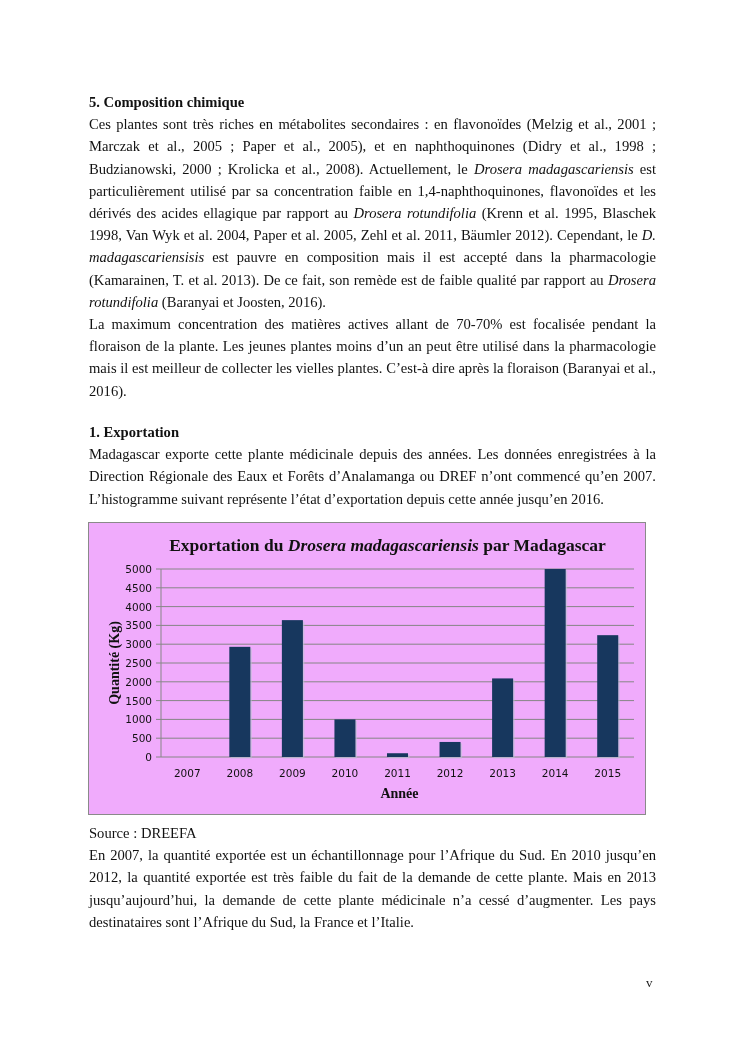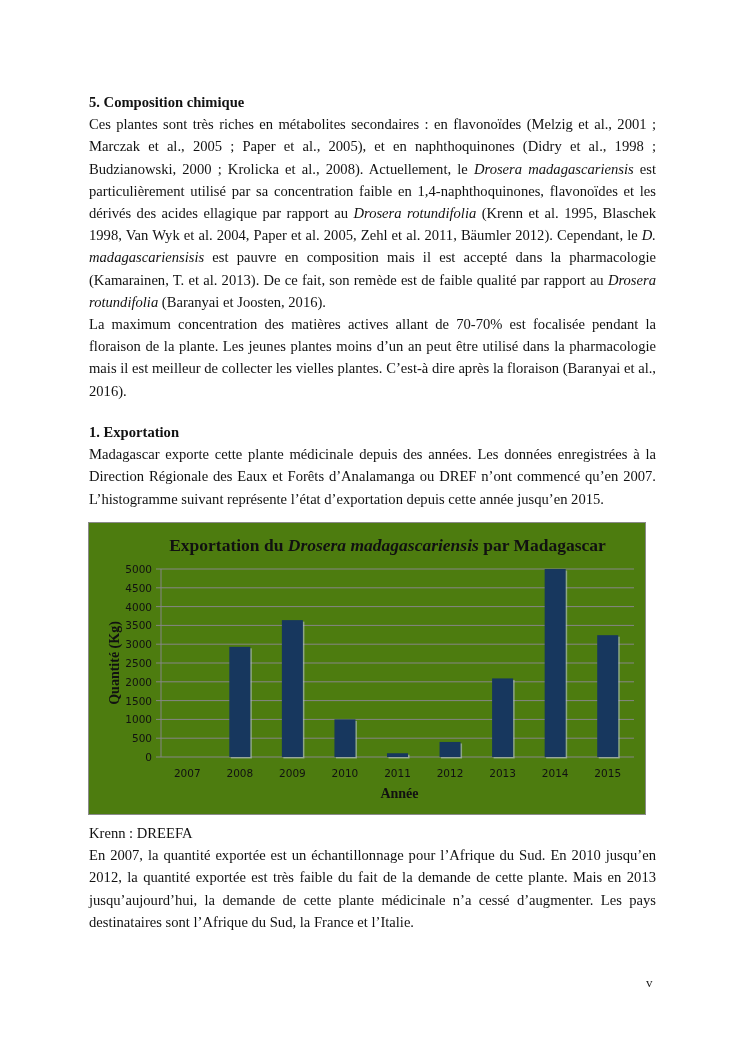--- a/index.html
+++ b/index.html
@@ -11,42 +11,42 @@
     color: #111; text-align: justify;
   }
   .heading { font-weight: bold; }
   p { margin: 0; }
   i { font-style: italic; }
   #sec5 { top: 91px; }
   #sec6 { top: 421px; }
   #after { top: 822px; }
   .chart-frame {
     position: absolute; left: 88px; top: 522px; width: 558px; height: 293px;
-    border: 1px solid #8a8a8a; box-sizing: border-box; background: #4d7c0f;
+    border: 1px solid #8a8a8a; box-sizing: border-box; background: #f0abfc;
   }
   .chart-frame svg { position: absolute; left: 0; top: 0; }
   .page-num {
     position: absolute; left: 646px; top: 975px;
     font-family: "Liberation Serif", serif; font-size: 13px; color: #222;
   }
 </style>
 </head>
 <body>
 
 <div class="page">
 
   <div class="text" id="sec5">
     <p class="heading">5. Composition chimique</p>
     <p><span>Ces plantes sont très riches en métabolites secondaires : en flavonoïdes (Melzig et al., 2001 ; Marczak et al., 2005 ; Paper et al., 2005), et en naphthoquinones (Didry et al., 1998 ; Budzianowski, 2000 ; Krolicka et al., 2008). Actuellement, le </span><i>Drosera madagascariensis</i><span> est particulièrement utilisé par sa concentration faible en 1,4-naphthoquinones, flavonoïdes et les dérivés des acides ellagique par rapport au </span><i>Drosera rotundifolia</i><span> (Krenn et al. 1995, Blaschek 1998, Van Wyk et al. 2004, Paper et al. 2005, Zehl et al. 2011, Bäumler 2012). Cependant, le </span><i>D. madagascariensisis</i><span> est pauvre en composition mais il est accepté dans la pharmacologie (Kamarainen, T. et al. 2013). De ce fait, son remède est de faible qualité par rapport au </span><i>Drosera rotundifolia</i><span> (Baranyai et Joosten, 2016).</span></p>
     <p>La maximum concentration des matières actives allant de 70-70% est focalisée pendant la floraison de la plante. Les jeunes plantes moins d’un an peut être utilisé dans la pharmacologie mais il est meilleur de collecter les vielles plantes. C’est-à dire après la floraison (Baranyai et al., 2016).</p>
   </div>
 
   <div class="text" id="sec6">
     <p class="heading">1. Exportation</p>
-    <p>Madagascar exporte cette plante médicinale depuis des années. Les données enregistrées à la Direction Régionale des Eaux et Forêts d’Analamanga ou DREF n’ont commencé qu’en 2007. L’histogramme suivant représente l’état d’exportation depuis cette année jusqu’en 2015.</p>
+    <p>Madagascar exporte cette plante médicinale depuis des années. Les données enregistrées à la Direction Régionale des Eaux et Forêts d’Analamanga ou DREF n’ont commencé qu’en 2007. L’histogramme suivant représente l’état d’exportation depuis cette année jusqu’en 2016.</p>
   </div>
 
   <div class="chart-frame">
     <svg id="chart" width="558" height="293">
         <text x="298.5" y="28" text-anchor="middle" font-family="&quot;Liberation Serif&quot;, serif" font-size="17.5" font-weight="bold" fill="#111"><tspan>Exportation du </tspan><tspan font-style="italic">Drosera madagascariensis</tspan><tspan> par Madagascar</tspan></text>
         <line x1="67" x2="545" y1="234" y2="234" stroke="#868686" stroke-width="1"></line>
         <text x="63" y="238" text-anchor="end" font-family="&quot;DejaVu Sans&quot;, sans-serif" font-size="10.5" fill="#111">0</text>
         <line x1="67" x2="545" y1="215.2" y2="215.2" stroke="#868686" stroke-width="1"></line>
         <text x="63" y="219.2" text-anchor="end" font-family="&quot;DejaVu Sans&quot;, sans-serif" font-size="10.5" fill="#111">500</text>
         <line x1="67" x2="545" y1="196.4" y2="196.4" stroke="#868686" stroke-width="1"></line>
@@ -92,18 +92,18 @@
         <text x="466.1666666666667" y="254" text-anchor="middle" font-family="&quot;DejaVu Sans&quot;, sans-serif" font-size="10.5" fill="#111">2014</text>
         <rect x="509.71111111111105" y="113.676" width="21.022222222222226" height="121.824" fill="#b9c3d0" opacity="0.6"></rect>
         <rect x="508.21111111111105" y="112.176" width="21.022222222222226" height="121.824" fill="#17375e"></rect>
         <text x="518.7222222222222" y="254" text-anchor="middle" font-family="&quot;DejaVu Sans&quot;, sans-serif" font-size="10.5" fill="#111">2015</text>
         <text x="310.5" y="275" text-anchor="middle" font-family="&quot;Liberation Serif&quot;, serif" font-size="14" font-weight="bold" fill="#111">Année</text>
         <text x="0" y="0" text-anchor="middle" transform="translate(30,140) rotate(-90)" font-family="&quot;Liberation Serif&quot;, serif" font-size="14" font-weight="bold" fill="#111">Quantité (Kg)</text>
       </svg>
   </div>
 
   <div class="text" id="after">
-    <p>Krenn : DREEFA</p>
+    <p>Source : DREEFA</p>
     <p>En 2007, la quantité exportée est un échantillonnage pour l’Afrique du Sud. En 2010 jusqu’en 2012, la quantité exportée est très faible du fait de la demande de cette plante. Mais en 2013 jusqu’aujourd’hui, la demande de cette plante médicinale n’a cessé d’augmenter. Les pays destinataires sont l’Afrique du Sud, la France et l’Italie.</p>
   </div>
 
   <div class="page-num">v</div>
 </div>
 
 </body></html>

